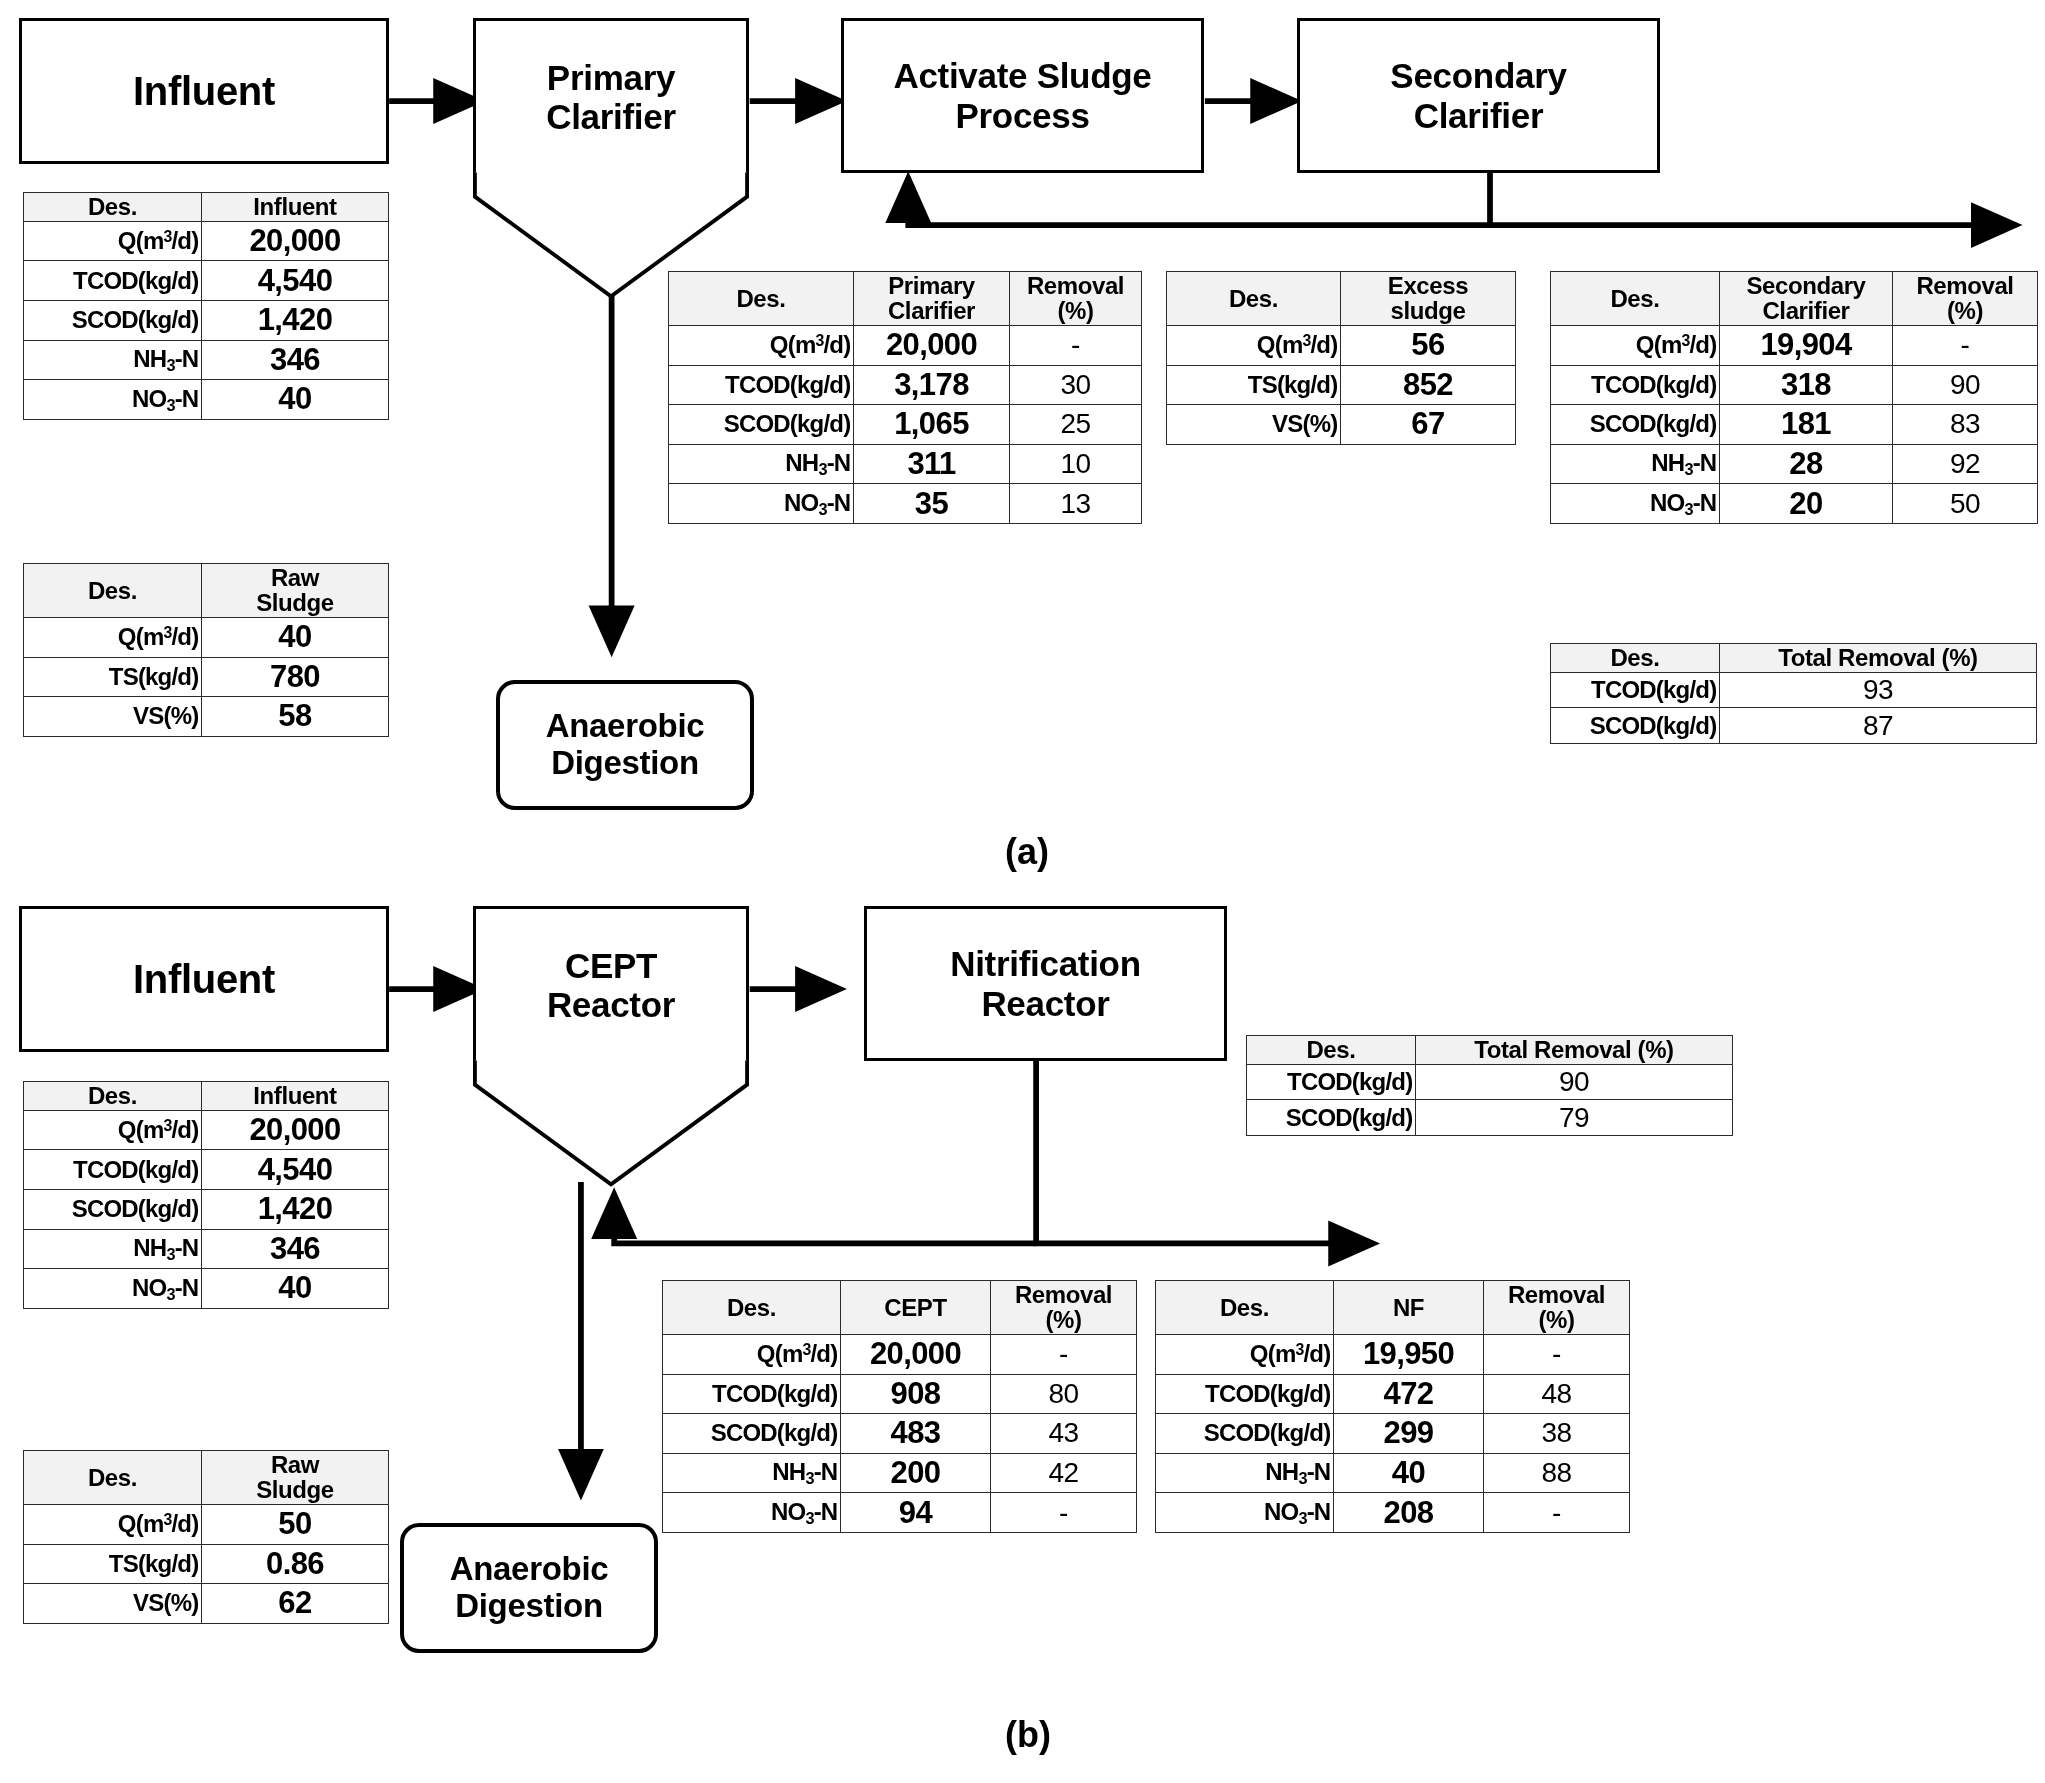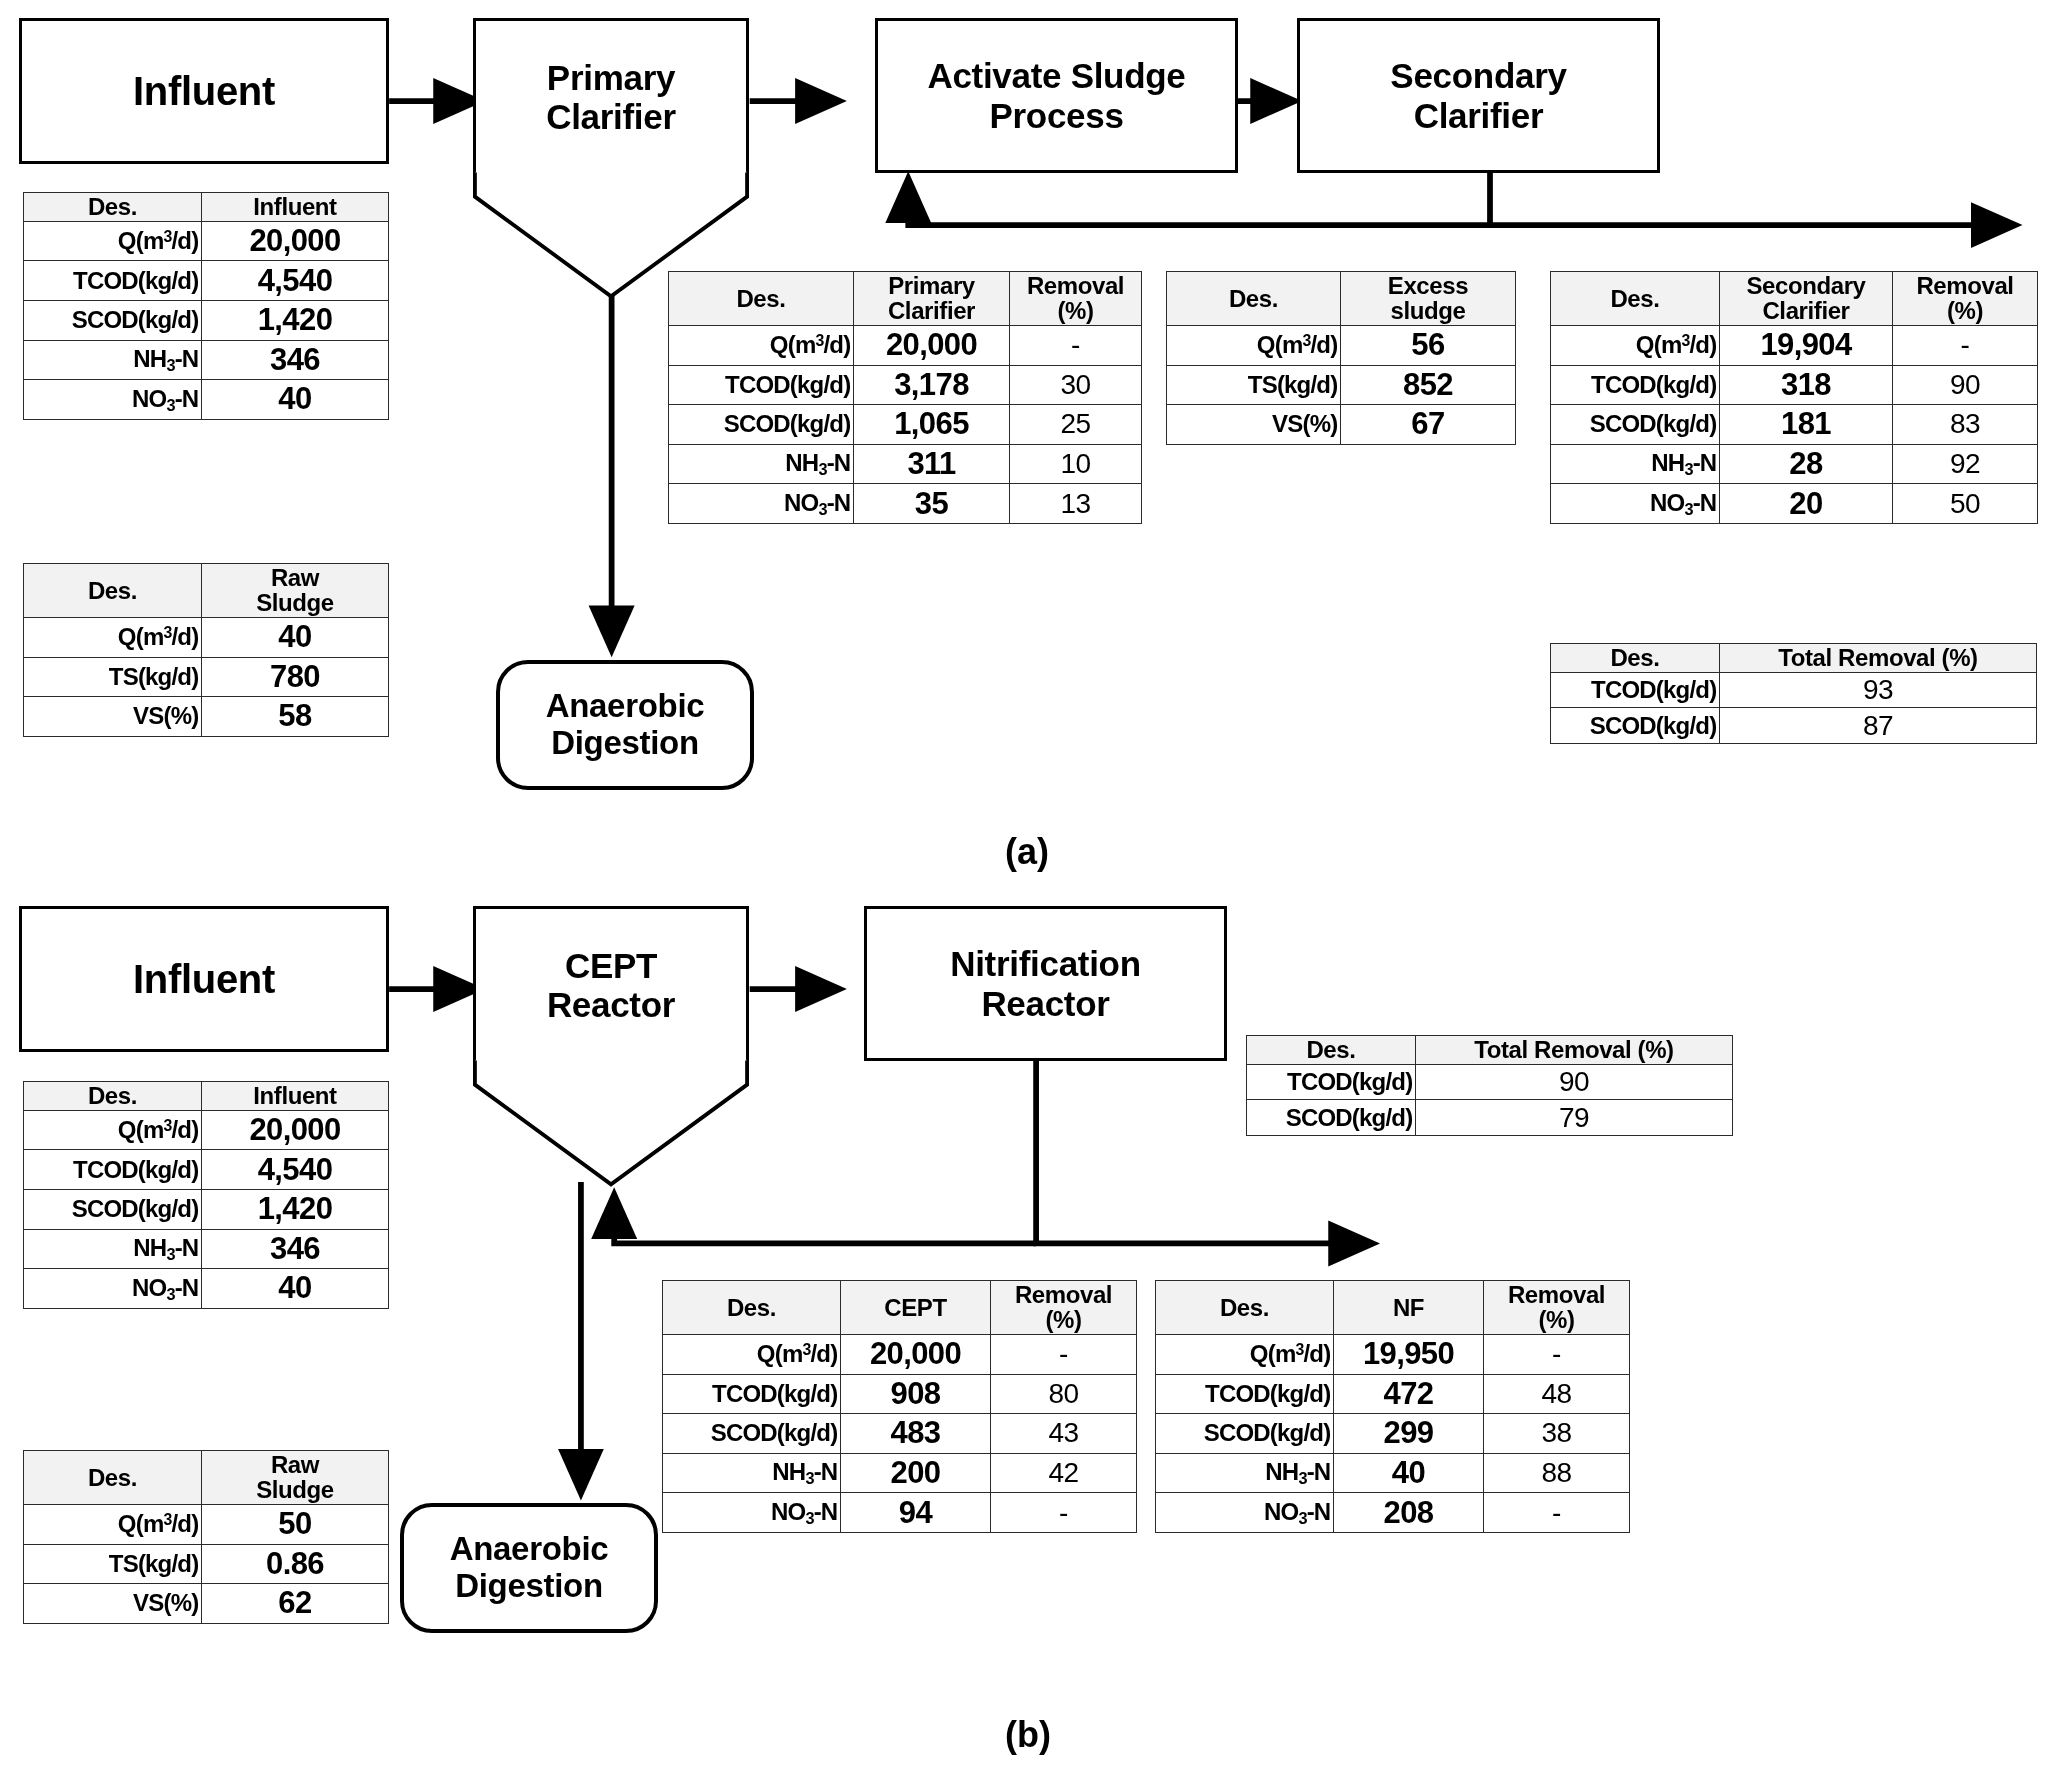--- a/index.html
+++ b/index.html
@@ -22,21 +22,21 @@
     border: 3.8px solid #000;
     background: #fff;
     display: flex;
     align-items: center;
     justify-content: center;
     text-align: center;
     font-weight: bold;
     line-height: 1.12;
     letter-spacing: -0.3px;
   }
-  .proc-box.rounded { border-radius: 32px; border-width: 4.5px; }
+  .proc-box.rounded { border-radius: 19px; border-width: 4.5px; margin-top: 20px; }
 
   
   .hopper {
     position: absolute;
   }
   .hopper .hop-body {
     position: absolute;
     left: 0; top: 0;
     width: 100%;
     border: 3.8px solid #000;
@@ -139,21 +139,21 @@
     <span>
       <span>Primary</span><br>
       <span>Clarifier</span>
     </span>
   </div>
   <svg width="276" height="128" style="top:153px;" viewBox="0 0 432 200">
     <path d="M3,2 L3,40 L216,196 L429,40 L429,2" stroke="#000" stroke-width="6" fill="#fff"></path>
   </svg>
 </div>
 
-<div class="proc-box" style="left:841px; top:18px; width:363px; height:155px; font-size:35px;margin-left:34px;">
+<div class="proc-box" style="left:841px; top:18px; width:363px; height:155px; font-size:35px;">
   <span>
     <span>Activate Sludge</span><br>
     <span>Process</span>
   </span>
 </div>
 
 <div class="proc-box" style="left:1297px; top:18px; width:363px; height:155px; font-size:35px;">
   <span>
     <span>Secondary</span><br>
     <span>Clarifier</span>

